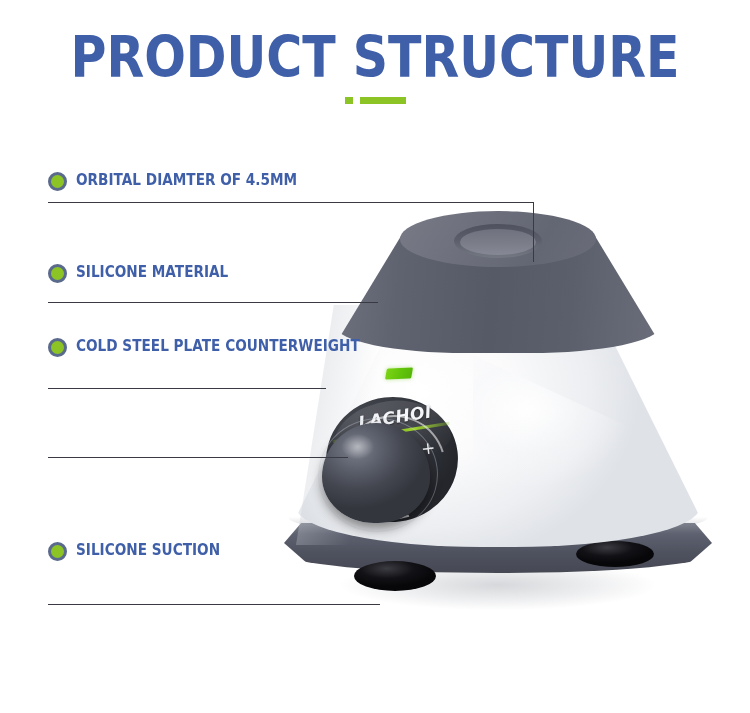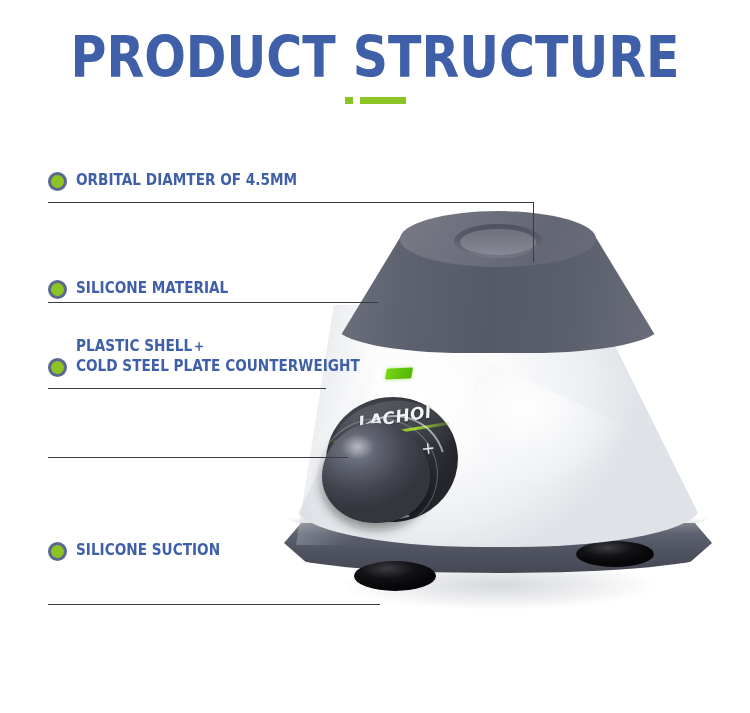--- a/index.html
+++ b/index.html
@@ -384,32 +384,29 @@
 
   <div class="label" style="top:172px;">
     <div class="label-row">
       <span class="bullet"></span>
       <span class="label-text">ORBITAL DIAMTER OF 4.5MM</span>
     </div>
   </div>
   <div class="underline" style="top:202px; width:486px;"></div>
   <div class="leader-v" style="left:533px; top:202px; height:60px;"></div>
 
-  <div class="label" style="top:280px;">
+  <div class="label" style="top:264px;">
     <div class="label-row">
       <span class="bullet"></span>
       <span class="label-text">SILICONE MATERIAL</span>
     </div>
   </div>
   <div class="underline" style="top:302px; width:330px;"></div>
 
   <div class="label" style="top:338px;">
-    <div class="label-row" style="height:20px;">
-      <span class="label-text sub">PLASTIC SHELL＋</span>
-    </div>
     <div class="label-row" style="height:22px;">
       <span class="bullet"></span>
       <span class="label-text">COLD STEEL PLATE COUNTERWEIGHT</span>
     </div>
   </div>
   <div class="underline" style="top:388px; width:278px;"></div>
 
   <div class="underline" style="top:457px; width:300px;"></div>
 
   <div class="label" style="top:542px;">

